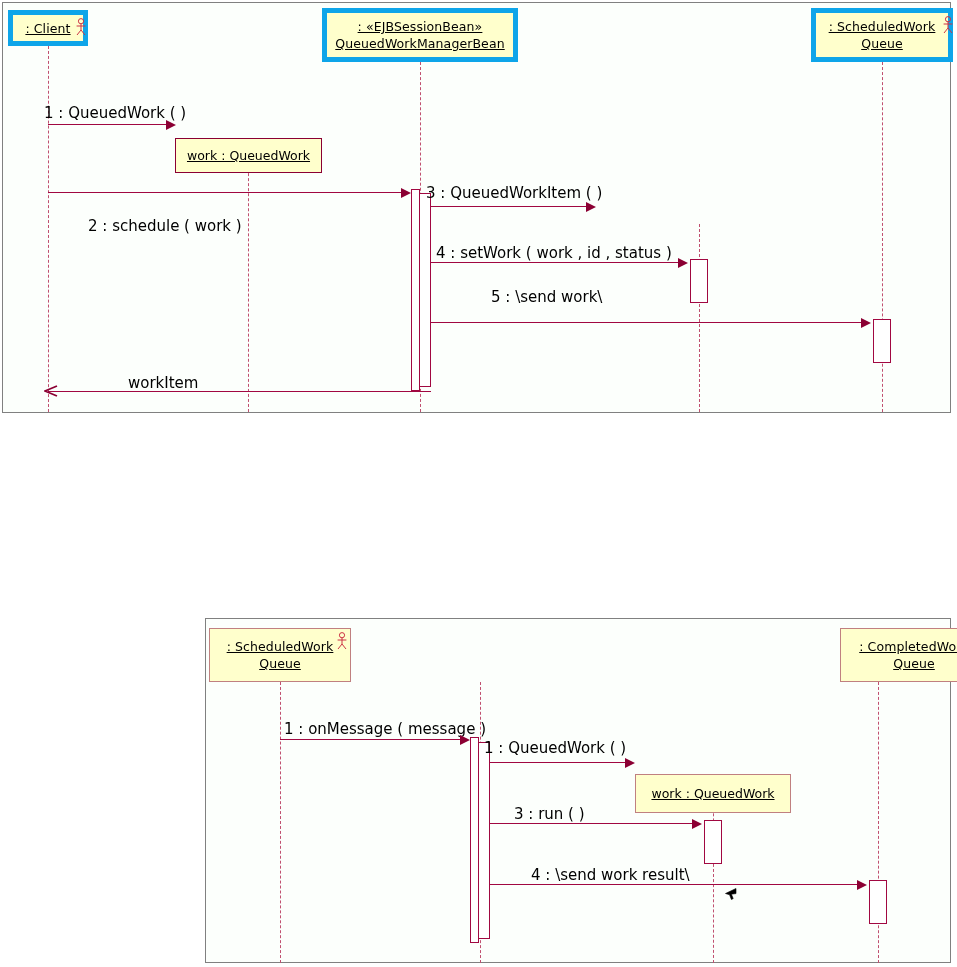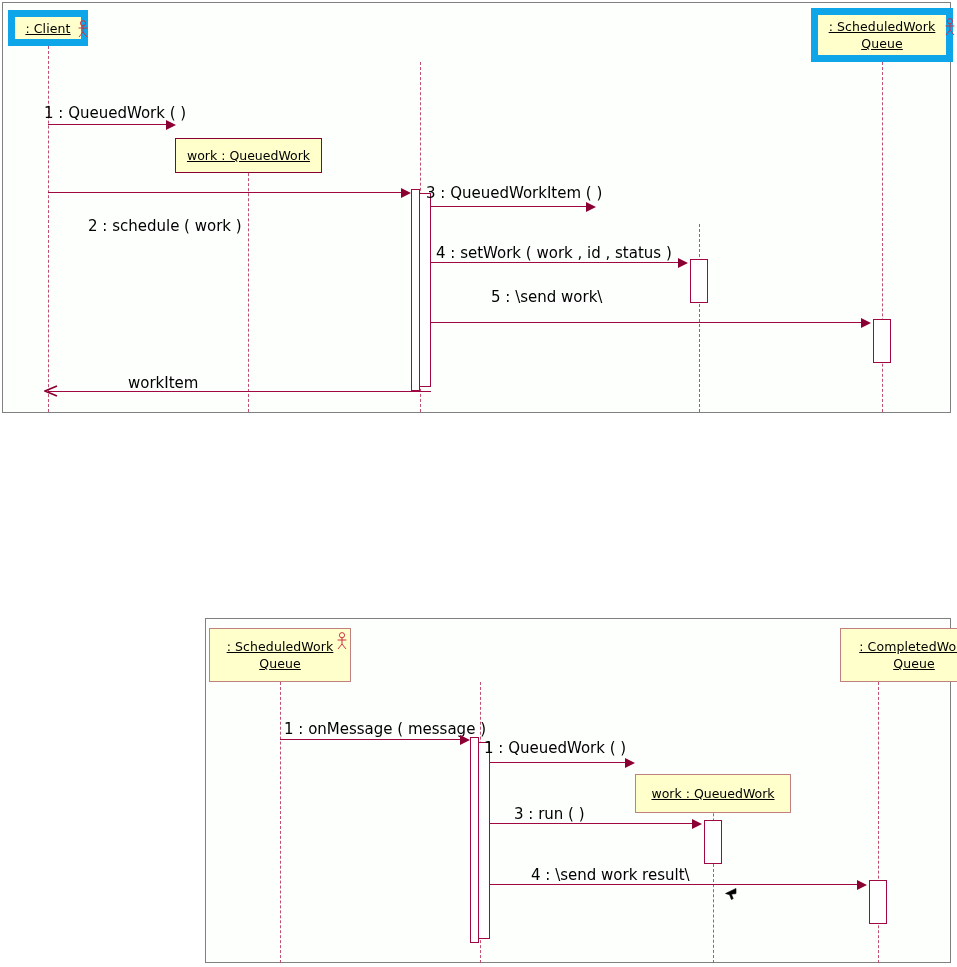--- a/index.html
+++ b/index.html
@@ -31,21 +31,21 @@
     display: flex;
     flex-direction: column;
     align-items: center;
     justify-content: center;
     text-align: center;
     font-size: 12.5px;
     color: #000000;
     line-height: 17px;
     letter-spacing: 0.1px;
   }
-  .lifeline-head.strong { border: 7px solid #0ea5e9; }
+  .lifeline-head.strong { border: 5px solid #0ea5e9; }
   .lifeline-head .ln { text-decoration: underline; white-space: nowrap; }
   
   .object-box {
     position: absolute;
     box-sizing: border-box;
     background: #ffffcc;
     border: 1px solid #8b0033;
     display: flex;
     align-items: center;
     justify-content: center;
@@ -121,20 +121,24 @@
     <span class="ln">: Client</span>
     <svg class="actor-icon" style="left:62px; top:3px;" viewBox="0 0 12 18">
       <circle cx="6" cy="3.2" r="2.6" fill="none" stroke="#cc3344" stroke-width="1"></circle>
       <line x1="6" y1="5.8" x2="6" y2="12" stroke="#cc3344" stroke-width="1"></line>
       <line x1="1.6" y1="8" x2="10.4" y2="8" stroke="#cc3344" stroke-width="1"></line>
       <line x1="6" y1="12" x2="2" y2="17" stroke="#cc3344" stroke-width="1"></line>
       <line x1="6" y1="12" x2="10" y2="17" stroke="#cc3344" stroke-width="1"></line>
     </svg>
   </div>
 
+  <div class="lifeline-head strong" style="left:322px; top:8px; width:196px; height:54px;">
+    <span class="ln">: «EJBSessionBean»</span>
+    <span class="ln">QueuedWorkManagerBean</span>
+  </div>
 
   <div class="lifeline-head strong" style="left:811px; top:8px; width:142px; height:54px;">
     <span class="ln">: ScheduledWork</span>
     <span class="ln">Queue</span>
     <svg class="actor-icon" style="left:126px; top:3px;" viewBox="0 0 12 18">
       <circle cx="6" cy="3.2" r="2.6" fill="none" stroke="#cc3344" stroke-width="1"></circle>
       <line x1="6" y1="5.8" x2="6" y2="12" stroke="#cc3344" stroke-width="1"></line>
       <line x1="1.6" y1="8" x2="10.4" y2="8" stroke="#cc3344" stroke-width="1"></line>
       <line x1="6" y1="12" x2="2" y2="17" stroke="#cc3344" stroke-width="1"></line>
       <line x1="6" y1="12" x2="10" y2="17" stroke="#cc3344" stroke-width="1"></line>

